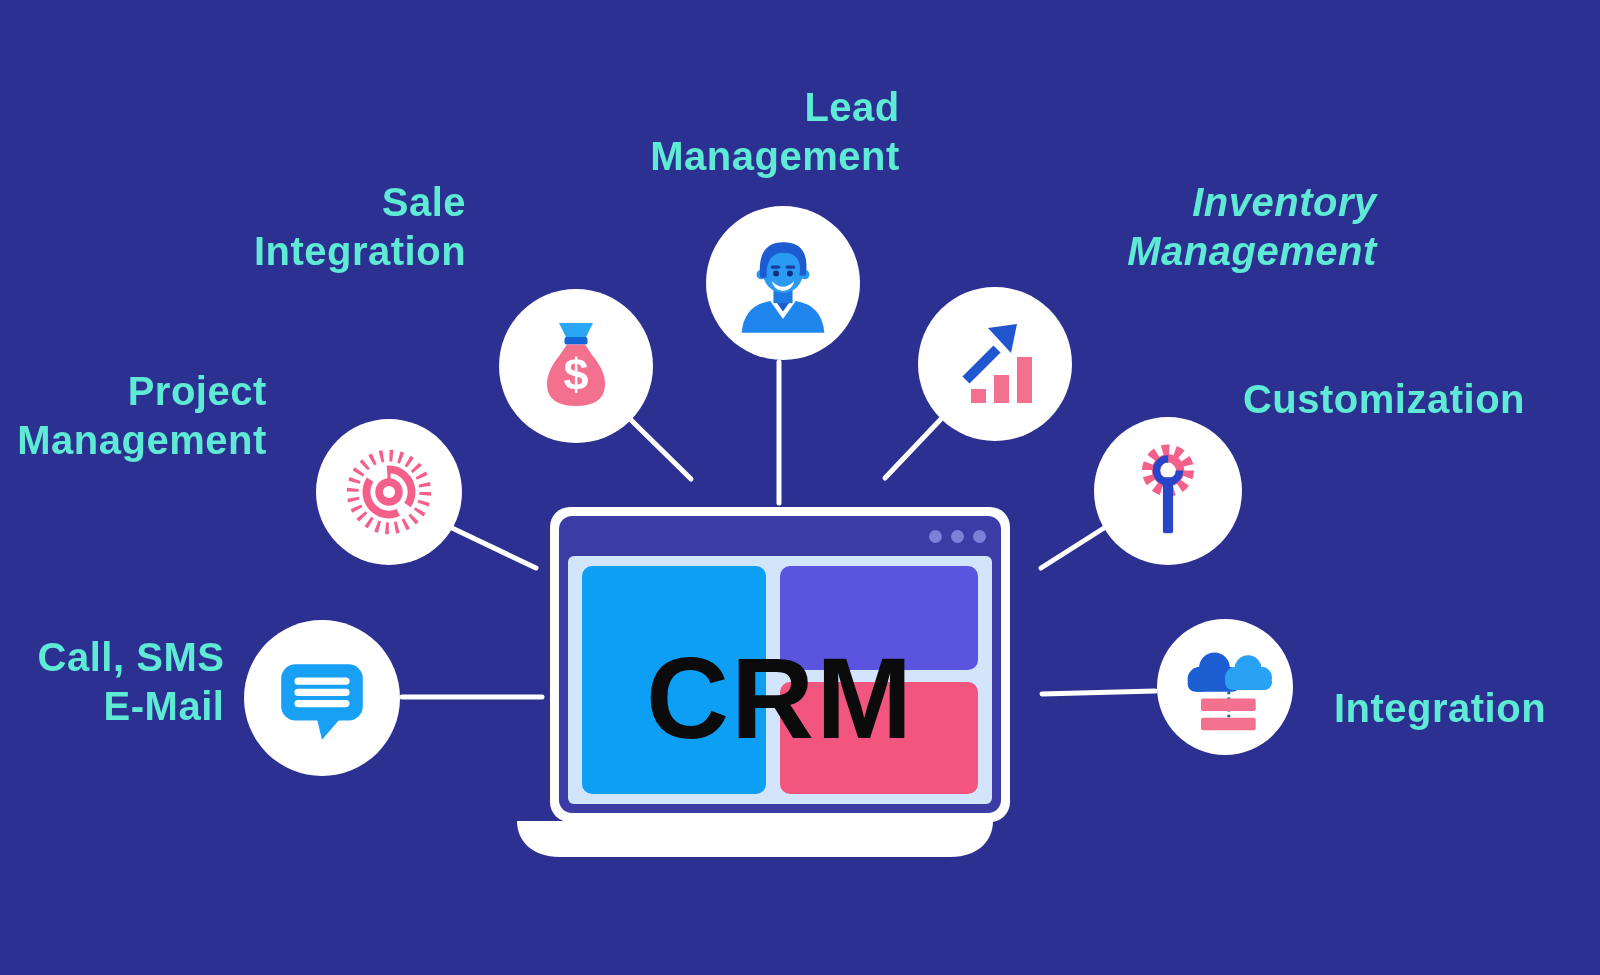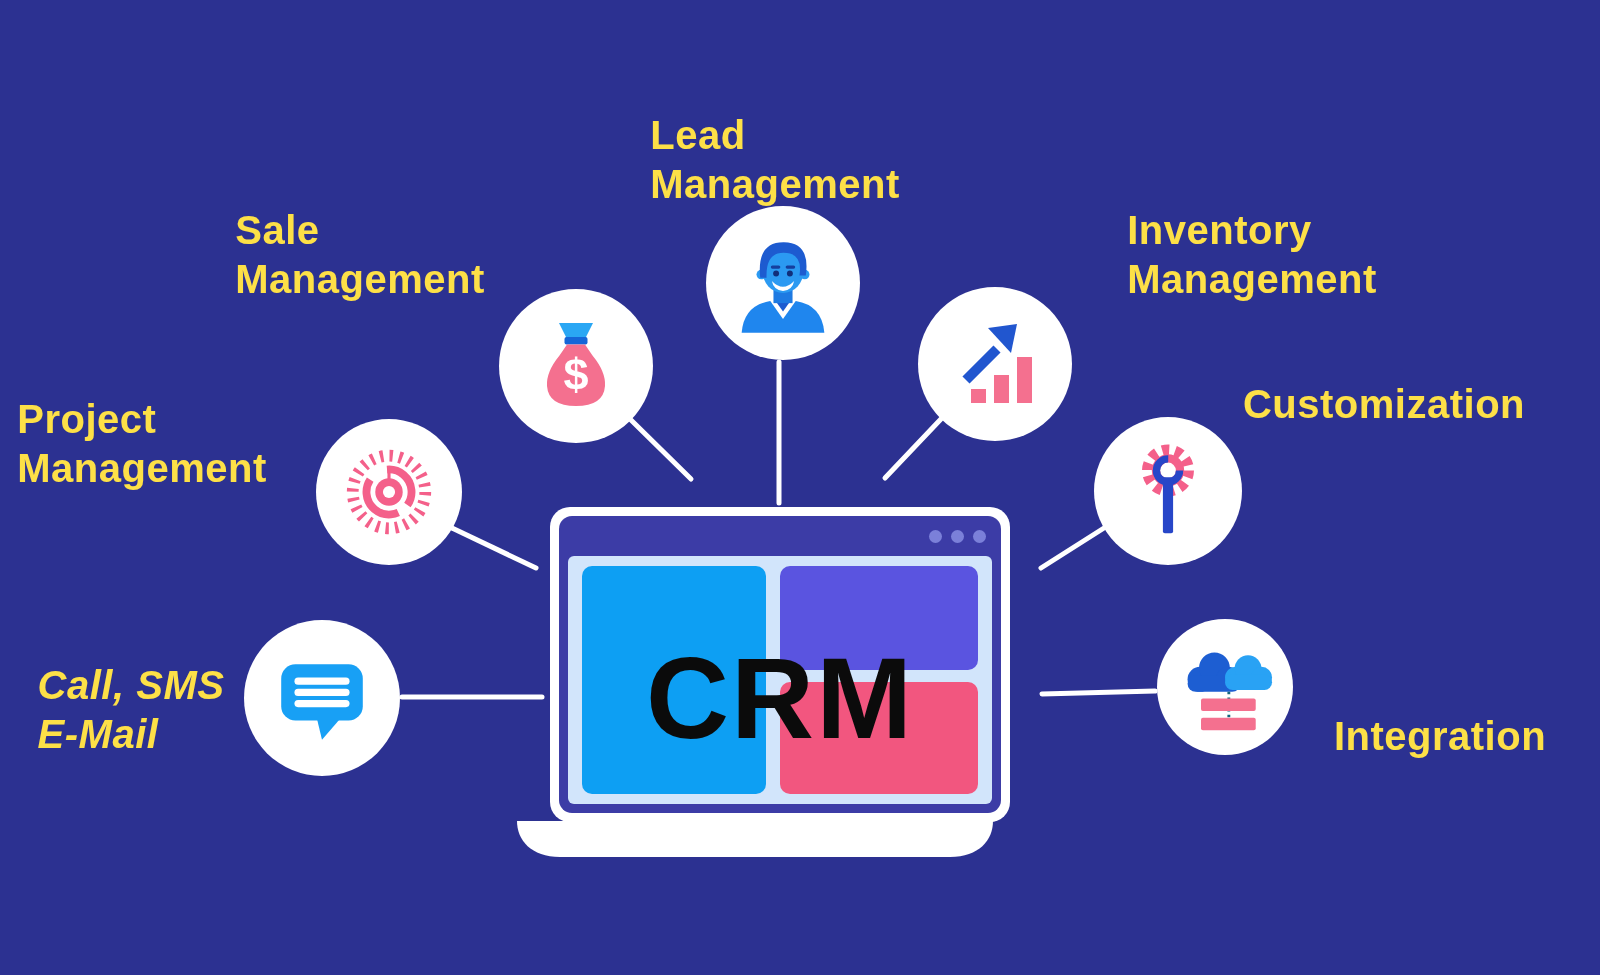--- a/index.html
+++ b/index.html
@@ -7,23 +7,23 @@
     position:relative;width:1600px;height:975px;overflow:hidden;
     background:#2c3191;
     font-family:"Liberation Sans", sans-serif;
   }
   .lines-layer{position:absolute;left:0;top:0;z-index:1;}
   .node-circle{
     position:absolute;background:#ffffff;border-radius:50%;
     display:flex;align-items:center;justify-content:center;z-index:2;
   }
   .node-label{
-    position:absolute;z-index:3;color:#fde047;font-weight:700;
-    font-size:40px;line-height:1.22;text-align:left;white-space:pre-line;
-    transform:translate(-50%,-50%);letter-spacing:0.5px;margin-top:28px;
+    position:absolute;z-index:3;color:#5eead4;font-weight:700;
+    font-size:40px;line-height:1.22;text-align:right;white-space:pre-line;
+    transform:translate(-50%,-50%);letter-spacing:0.5px;
   }
   
   .laptop-screen{
     position:absolute;left:550px;top:507px;width:460px;height:315px;
     background:#ffffff;border-radius:20px;padding:9px;box-sizing:border-box;z-index:2;
   }
   .laptop-frame{
     width:100%;height:100%;background:#3c3ca6;border-radius:13px;
     display:flex;flex-direction:column;overflow:hidden;
   }
@@ -174,23 +174,23 @@
       </g>
       <line x1="56" y1="55" x2="56" y2="86" stroke="#13657d" stroke-width="3" stroke-dasharray="2.5 3.5"></line>
       <rect x="27" y="62" width="57" height="13" rx="2" fill="#f4708f"></rect>
       <rect x="27" y="82" width="57" height="13" rx="2" fill="#f4708f"></rect>
     </svg>
   </div>
 
   <div class="node-label" style="left:775px;top:132px;">Lead
 Management</div>
   <div class="node-label" style="left:360px;top:227px;">Sale
-Management</div>
-  <div class="node-label" style="left:1252px;top:227px;">Inventory
+Integration</div>
+  <div class="node-label" style="left:1252px;top:227px;font-style:italic;">Inventory
 Management</div>
   <div class="node-label" style="left:142px;top:416px;">Project
 Management</div>
-  <div class="node-label" style="left:1384px;top:376px;">Customization</div>
-  <div class="node-label" style="left:131px;top:682px;font-style:italic;">Call, SMS
+  <div class="node-label" style="left:1384px;top:399px;">Customization</div>
+  <div class="node-label" style="left:131px;top:682px;">Call, SMS
 E-Mail</div>
   <div class="node-label" style="left:1440px;top:708px;">Integration</div>
 
 </div>
 
 </body></html>

